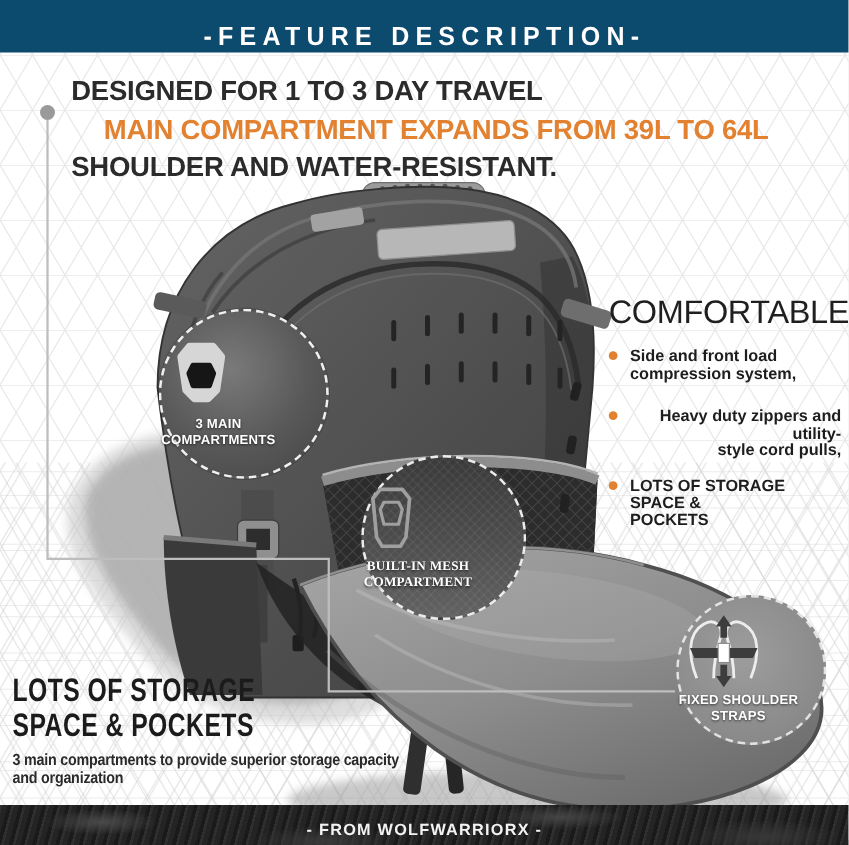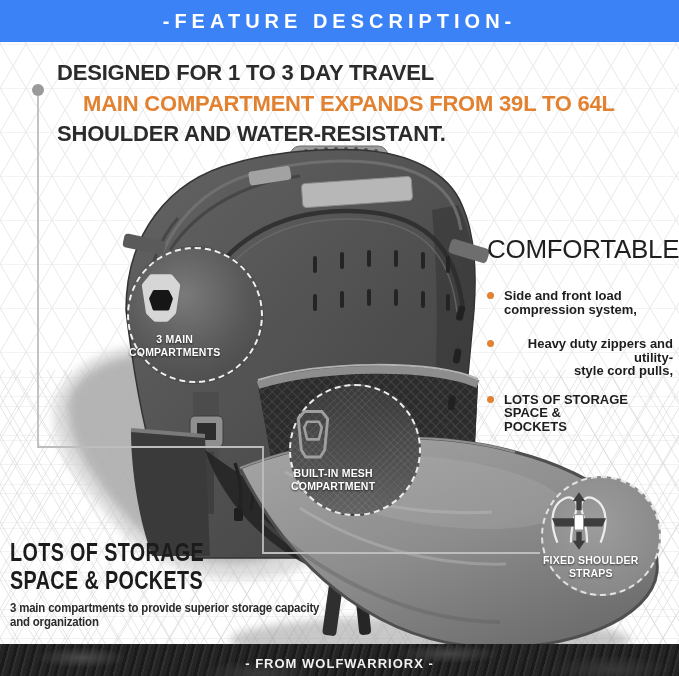--- a/index.html
+++ b/index.html
@@ -6,21 +6,21 @@
   .page{
     position:relative; width:679px; height:676px; overflow:hidden;
     background:#ffffff;
     font-family:"Liberation Sans", sans-serif;
   }
   .page *{box-sizing:border-box;}
 
   
   .header-bar{
     position:absolute; left:0; top:0; width:679px; height:42px;
-    background:#3b82f6; display:flex; align-items:center; justify-content:center;
+    background:#0c4a6e; display:flex; align-items:flex-end; justify-content:center;
   }
   .header-bar .title{
     color:#fff; font-weight:700; font-size:20px; letter-spacing:5px;
     transform:scaleY(1.05);
   }
   .footer-bar{
     position:absolute; left:0; top:644px; width:679px; height:39px;
     background-color:#242424;
     background-image:
       radial-gradient(ellipse 70px 16px at 12% 35%, #4a4a4a 0%, transparent 65%),
@@ -36,21 +36,21 @@
 
   
   .headline{position:absolute; left:57px; font-weight:700; font-size:22px; letter-spacing:-0.2px; white-space:nowrap;}
   .headline.l1{top:60px; color:#2b2b2b;}
   .headline.l2{top:91px; color:#e2812f;margin-left:26px;}
   .headline.l3{top:121px; color:#2b2b2b;}
 
   
   .features{position:absolute; left:487px; top:236px; width:186px;}
   .features .fh{font-weight:400; font-size:26px; line-height:26px; color:#1f1f1f; letter-spacing:-0.3px;}
-  .features ul{list-style:none; margin:27px 0 0 0; padding:0;}
+  .features ul{list-style:none; margin:16px 0 0 0; padding:0;}
   .features li{position:relative; padding-left:17px; font-weight:700; font-size:13px; line-height:13.5px; color:#1d1d1d;}
   .features li:nth-child(1){margin-bottom:21px;}
   .features li:nth-child(2){margin-bottom:15px;text-align:right;}
   .features .dot{
     position:absolute; left:0; top:3px; width:7px; height:7px; border-radius:50%;
     background:#e2812f;
   }
   .features .btxt{white-space:pre-line;}
 
   
@@ -74,26 +74,27 @@
     text-align:center; white-space:pre-line; text-shadow:0 1px 2px rgba(0,0,0,.65);
     letter-spacing:0.2px;
   }
   .callout-1{
     left:127px; top:247px; width:136px; height:136px;
     border:2px dashed #f0f0f0;
     background:radial-gradient(circle at 42% 35%, #7a7a7a 0%, #585858 55%, #454545 100%);
     box-shadow:0 0 0 1px rgba(0,0,0,.15);
   }
   .callout-2{
-    left:289px; top:384px; width:132px; height:132px;
+    left:289px; top:364px; width:132px; height:132px;
     border:2px dashed #ececec;
     background-image:
       repeating-linear-gradient(45deg, rgba(255,255,255,.055) 0 1px, transparent 1px 5px),
       repeating-linear-gradient(-45deg, rgba(255,255,255,.055) 0 1px, transparent 1px 5px),
       linear-gradient(180deg,#3a3a3a 0%, #4e4e4e 55%, #626262 100%);
+    font-family: Liberation Serif, serif;
   }
   .callout-3{
     left:541px; top:476px; width:120px; height:120px;
     border:2px dashed rgba(255,255,255,.75);
     background:radial-gradient(circle at 45% 40%, #9d9d9d 0%, #8a8a8a 70%, #7f7f7f 100%);
   }
   .callout .icon{display:block; margin-bottom:4px;}
 
   .scene{position:absolute; left:0; top:0;}
 </style>

